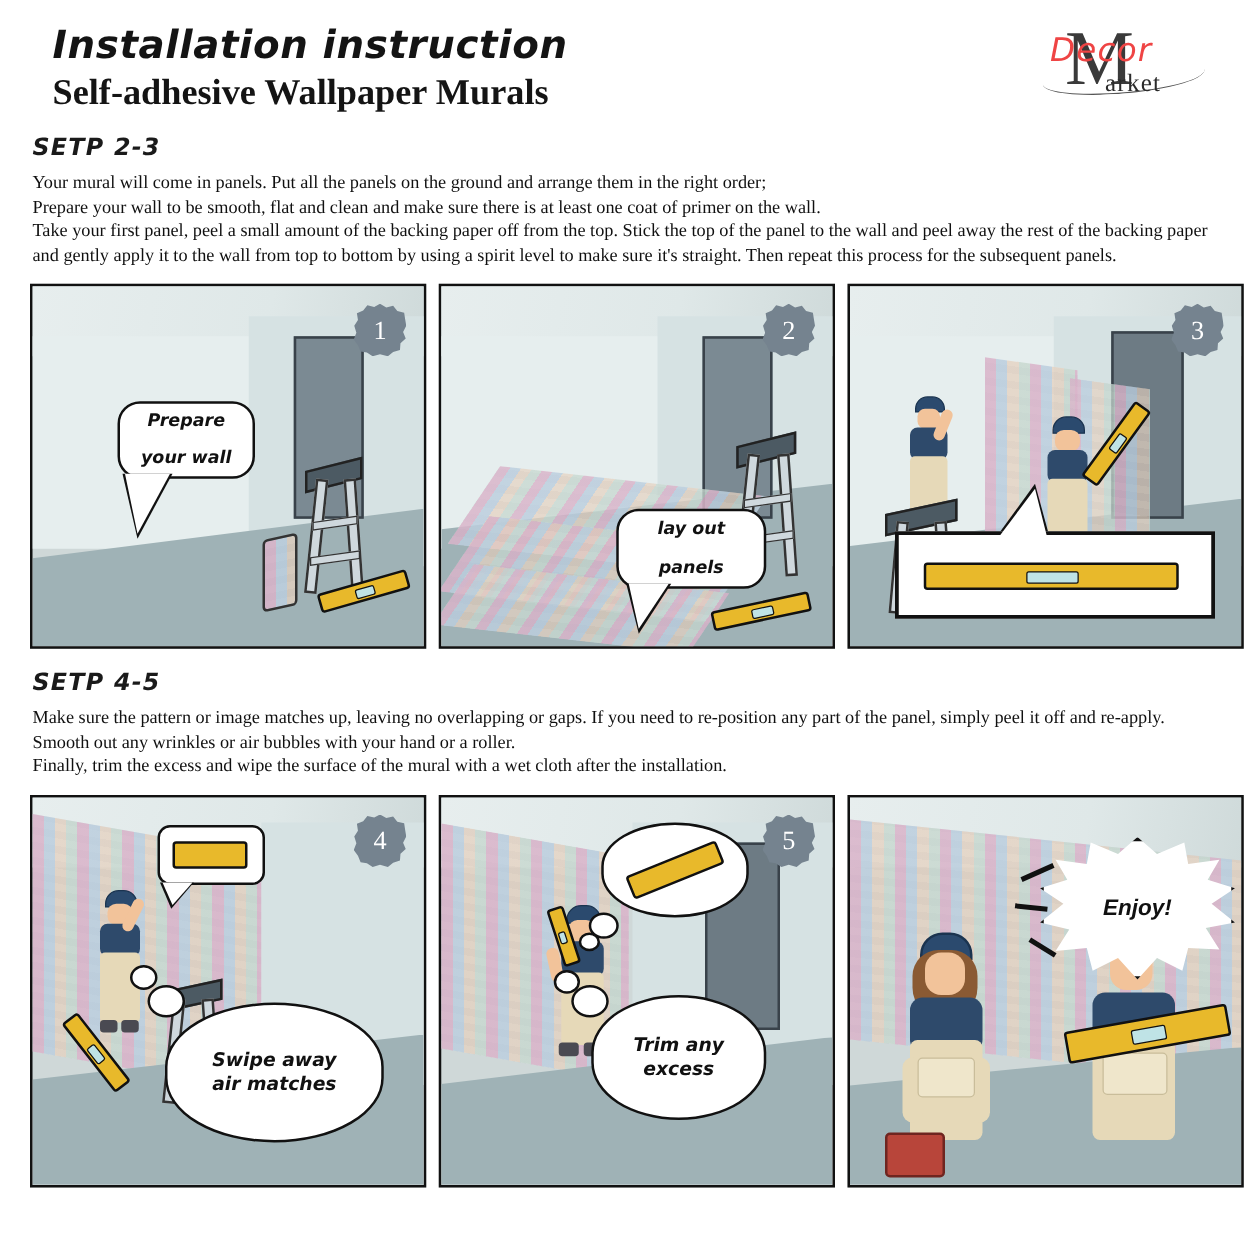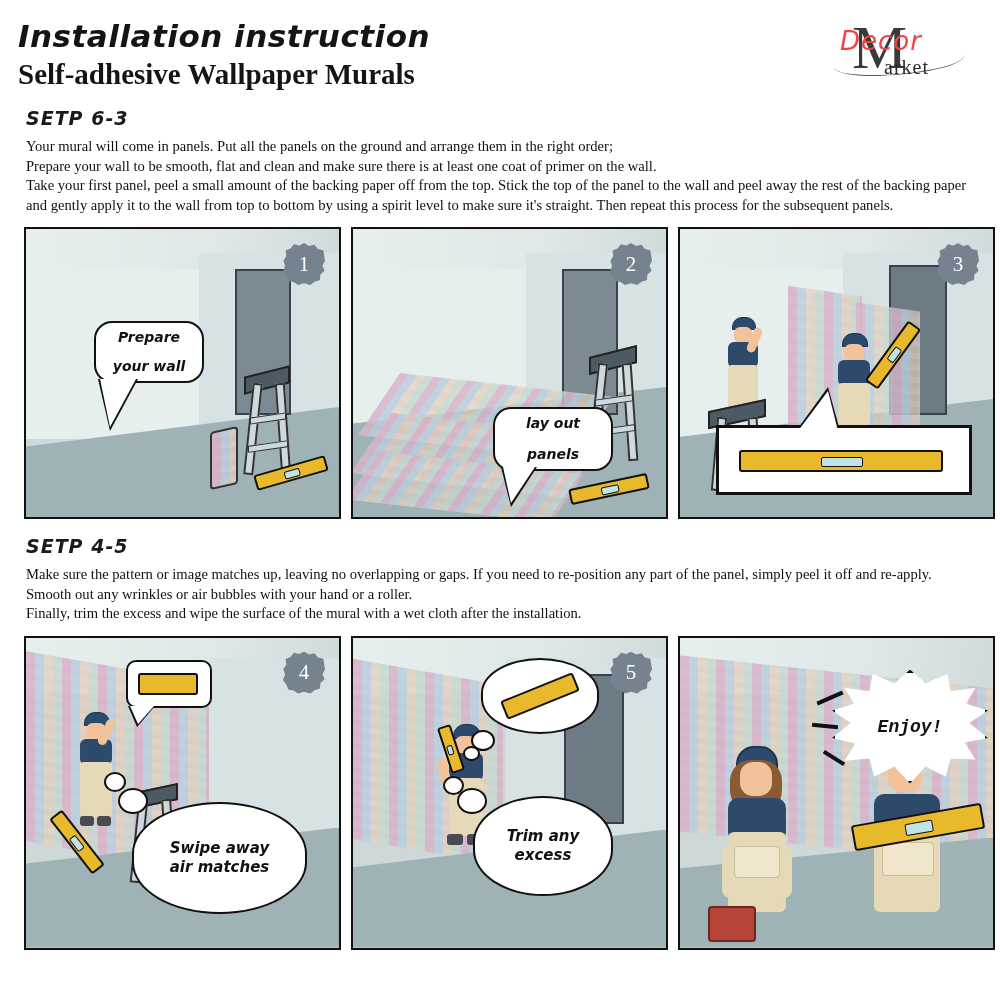--- a/index.html
+++ b/index.html
@@ -7,21 +7,21 @@
     width:1000px;height:1000px;
     background:#ffffff;
     font-family:"Liberation Serif", serif;
     color:#1a1a1a;
     overflow:hidden;
     position:relative;
   }
   .page{position:relative;width:1000px;height:1000px;}
 
   
-  .header{padding:18px 26px 0 18px;position:relative;}
+  .header{padding:18px 26px 0 42px;position:relative;}
   .title-main{
     font-family:"DejaVu Sans", sans-serif;
     font-style:italic;
     font-weight:bold;
     font-size:31px;
     letter-spacing:.5px;
     color:#141414;
     margin:0 0 4px 0;
   }
   .title-sub{
@@ -140,42 +140,42 @@
   .p{position:absolute;}
   .skin{background:#f2c39a;}
   .hair{background:#3a2a20;}
   .cap{background:#2b4a6e;}
   .shirt{background:#2e4a6b;}
   .overall{background:#e6d9b8;}
   .boot{background:#4a4a52;}
 
   .starburst{
     position:absolute;background:#fff;border:3px solid #111;
-    font-family:Liberation Mono, monospace;font-style:italic;font-weight:bold;
+    font-family:Liberation Sans, sans-serif;font-style:italic;font-weight:bold;
     display:flex;align-items:center;justify-content:center;color:#111;
     clip-path:polygon(50% 0%,60% 12%,74% 4%,76% 19%,92% 16%,86% 30%,100% 36%,88% 47%,100% 60%,85% 64%,92% 79%,76% 78%,73% 94%,60% 85%,50% 100%,40% 85%,27% 94%,24% 78%,8% 80%,15% 65%,0% 60%,12% 47%,0% 36%,14% 30%,8% 16%,24% 19%,26% 4%,40% 12%);
   }
 </style>
 </head>
 <body>
 
 <div class="page">
 
   <div class="header">
     <div class="title-main">Installation instruction</div>
     <div class="title-sub">Self-adhesive  Wallpaper Murals</div>
     <div class="logo">
       <div class="big-m">M</div>
       <div class="decor">Decor</div>
       <div class="swoosh"></div>
       <div class="market">arket</div>
     </div>
   </div>
 
-  <div class="step-head">SETP 6-3</div>
+  <div class="step-head">SETP 2-3</div>
   <div class="body-text">
     <div>Your mural will come in panels. Put all the panels on the ground and arrange them in the right order;</div>
     <div>Prepare your wall to be smooth, flat and clean and make sure there is at least one coat of primer on the wall.</div>
     <div>Take your first panel, peel a small amount of the backing paper off from the top. Stick the top of the panel to the wall and peel away the rest of the backing paper and gently apply it to the wall from top to bottom by using a spirit level to make sure it's straight. Then repeat this process for the subsequent panels.</div>
   </div>
 
   <div class="row row1">
 
     <div class="panel">
       <div class="ceil-shade"></div>

